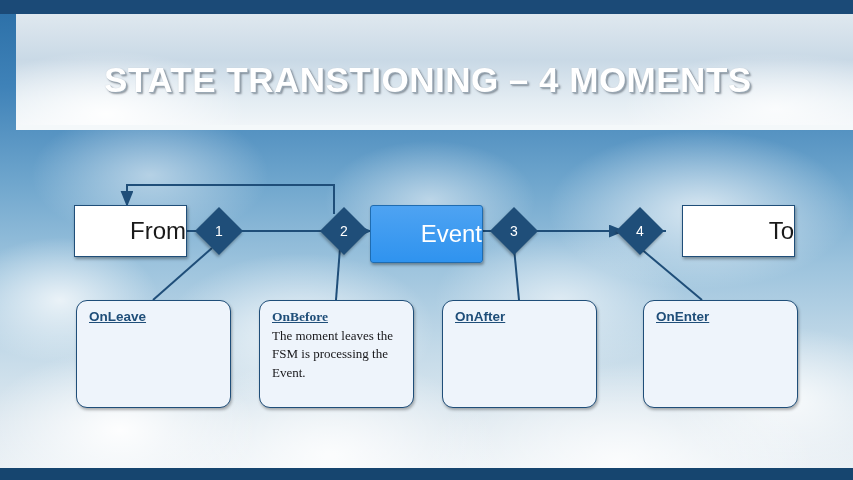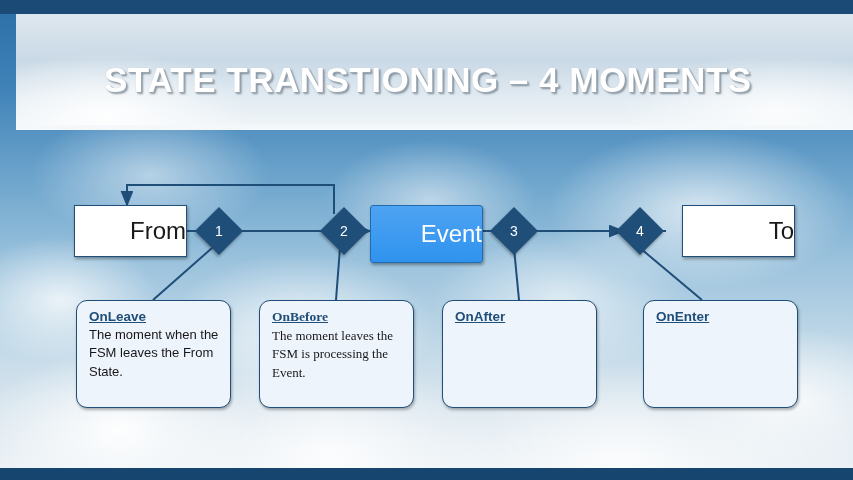--- a/index.html
+++ b/index.html
@@ -230,21 +230,20 @@
     </div>
     <div class="diamond" id="dia-3">
       <span>3</span>
     </div>
     <div class="diamond" id="dia-4">
       <span>4</span>
     </div>
 
     <div class="callout" id="call-1">
       <div class="ctitle">OnLeave</div>
-      <div class="cbody">The moment when the FSM leaves the From State.</div>
     </div>
     <div class="callout" id="call-2">
       <div class="ctitle">OnBefore</div>
       <div class="cbody">The moment leaves the FSM is processing the Event.</div>
     </div>
     <div class="callout" id="call-3">
       <div class="ctitle">OnAfter</div>
     </div>
     <div class="callout" id="call-4">
       <div class="ctitle">OnEnter</div>

